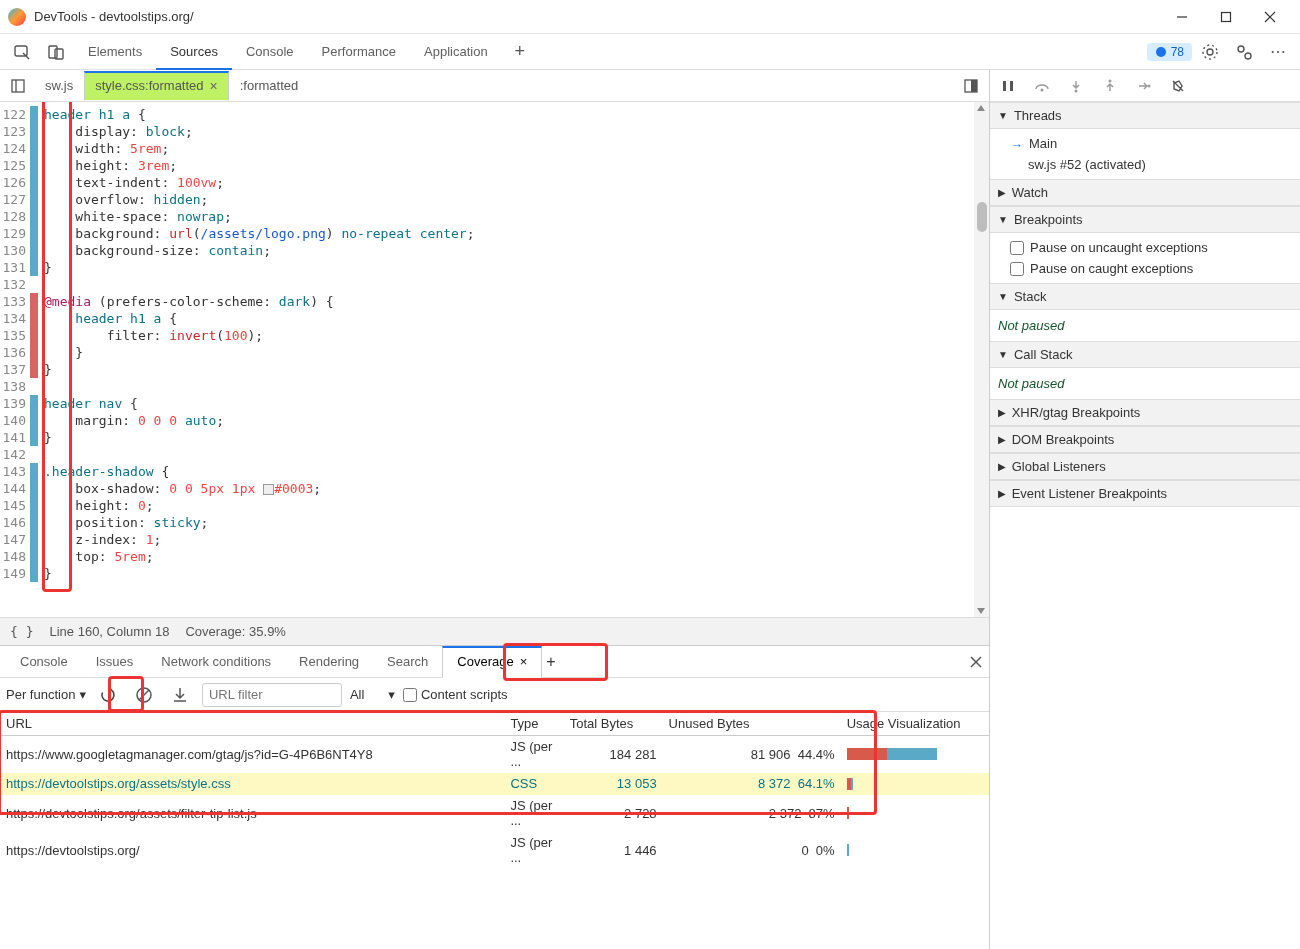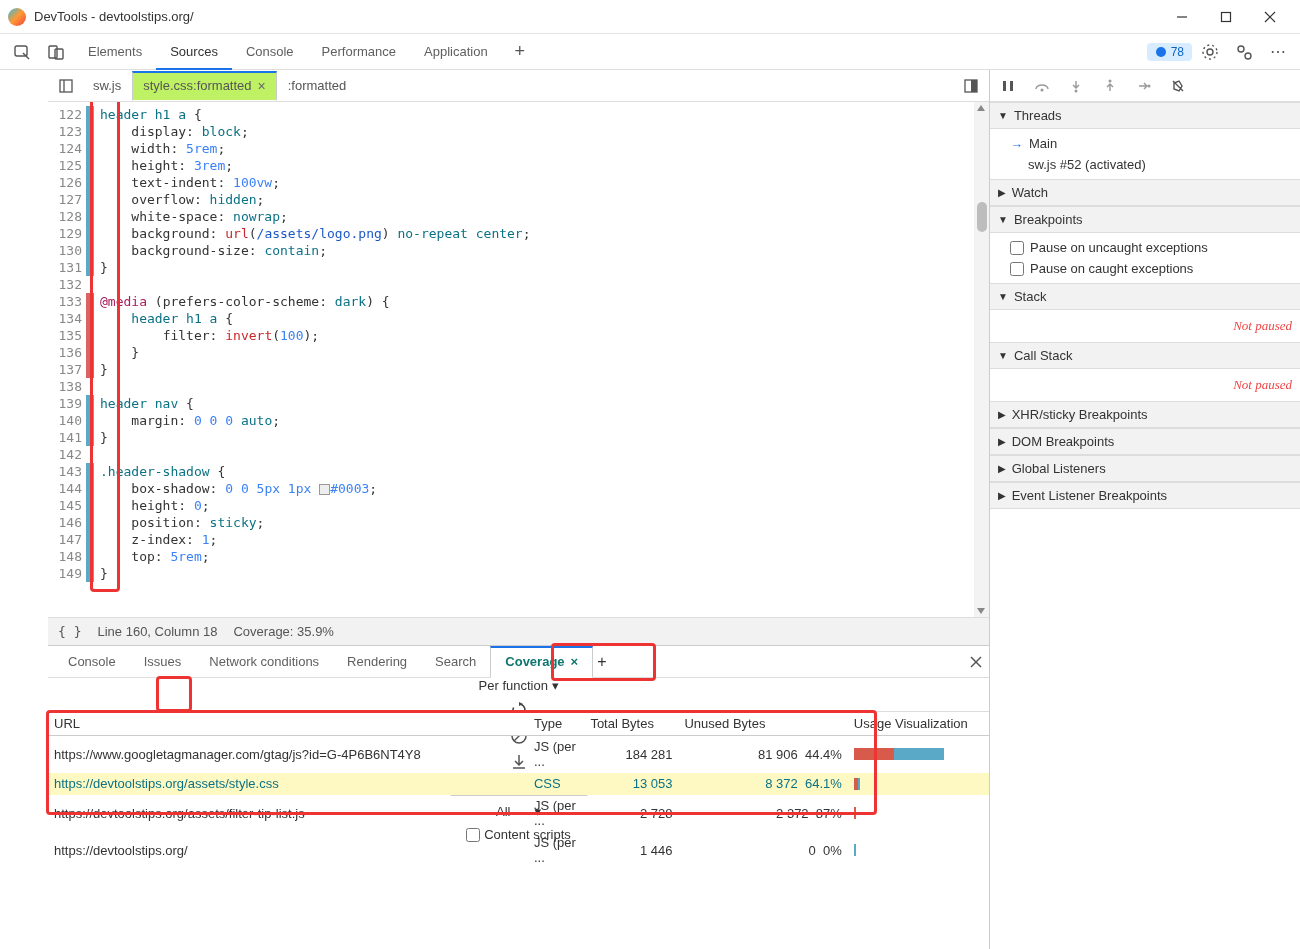--- a/index.html
+++ b/index.html
@@ -14,58 +14,58 @@
 
 .maintabs { height: 36px; display: flex; align-items: center; padding: 0 6px; border-bottom: 1px solid #ddd; gap: 2px; }
 .maintabs .iconbtn { width: 32px; height: 28px; display: flex; align-items: center; justify-content: center; color: #555; cursor: pointer; }
 .maintabs .tab { padding: 0 14px; height: 36px; line-height: 36px; color: #5f5f5f; cursor: pointer; font-size: 13px; }
 .maintabs .tab.active { color: #333; border-bottom: 2px solid #1a73e8; }
 .maintabs .spacer { flex: 1; }
 .issues-pill { background: #d7edff; color: #0b63c5; padding: 2px 8px; border-radius: 4px; font-size: 12px; display: flex; align-items: center; gap: 4px; }
 
 
 .workspace { display: flex; height: calc(100% - 34px - 36px); }
-.left-col { flex: 1; display: flex; flex-direction: column; border-right: 1px solid #ccc; min-width: 0; margin-left: 48px; }
+.left-col { flex: 1; display: flex; flex-direction: column; border-right: 1px solid #ccc; min-width: 0; }
 .right-col { width: 310px; background: #fff; overflow-y: auto; }
 
 
 .filetabs { height: 32px; display: flex; align-items: center; border-bottom: 1px solid #ddd; padding: 0 4px; gap: 2px; }
 .filetabs .iconbtn { width: 28px; height: 28px; display: flex; align-items: center; justify-content: center; color: #555; cursor: pointer; }
 .ftab { padding: 0 10px; height: 30px; line-height: 30px; color: #555; cursor: pointer; border: 1px solid transparent; display: flex; align-items: center; gap: 6px; font-size: 13px; }
 .ftab.active { border: 1px solid #ccc; border-bottom-color: #fff; background: #bef264; border-top: 2px solid #1a73e8; }
 .ftab .close { font-size: 14px; color: #666; }
 
 
 .editor-wrap { flex: 1; display: flex; overflow: hidden; position: relative; min-height: 0; }
-.gutter { width: 38px; text-align: right; padding-right: 4px; color: #888; background: #fff; font-family: Consolas, monospace; font-size: 13px; line-height: 17px; padding-top: 4px; user-select: none; }
+.gutter { width: 30px; text-align: right; padding-right: 4px; color: #888; background: #fff; font-family: Consolas, monospace; font-size: 13px; line-height: 17px; padding-top: 4px; user-select: none; }
 .marks { width: 8px; background: #fff; padding-top: 4px; }
 .marks div { height: 17px; width: 8px; }
 .marks .u { background: #5aa9c7; }
 .marks .n { background: #d96464; }
-.editor { flex: 1; font-family: Consolas, monospace; font-size: 13px; line-height: 17px; white-space: pre; padding: 4px 0 0 6px; overflow: hidden; } .sel { color: #0b7285; } .prop { color: #333; } .val { color: #0b7285; } .num { color: #3b82f6; } .str { color: #1c59c7; } .fn { color: #c82829; } .at { color: #a71d5d; }
+.editor { flex: 1; font-family: Consolas, monospace; font-size: 13px; line-height: 17px; white-space: pre; padding: 4px 0 0 6px; overflow: hidden; } .sel { color: #0b7285; } .prop { color: #333; } .val { color: #0b7285; } .num { color: #ef4444; } .str { color: #1c59c7; } .fn { color: #c82829; } .at { color: #a71d5d; }
 .colorbox { display: inline-block; width: 11px; height: 11px; background: #eee; border: 1px solid #999; vertical-align: middle; }
 .red-box { position: absolute; border: 3px solid #e33; border-radius: 4px; pointer-events: none; }
 .red-gutter { top: -4px; left: 42px; width: 30px; height: 494px; }
 .scroll-v { position: absolute; right: 0; top: 0; bottom: 0; width: 15px; background: #f3f3f3; }
 .scroll-v .thumb { position: absolute; right: 2px; width: 10px; height: 30px; top: 100px; background: #bdbdbd; border-radius: 5px; }
 
 
 .statusbar { height: 28px; display: flex; align-items: center; padding: 0 10px; gap: 16px; background: #f2f2f2; border-top: 1px solid #ddd; color: #555; font-size: 13px; }
 .statusbar .braces { font-family: monospace; }
 
 
 .drawer { display: flex; flex-direction: column; border-top: 1px solid #ccc; }
 .dtabs { height: 32px; display: flex; align-items: center; padding: 0 6px; gap: 4px; border-bottom: 1px solid #ddd; position: relative; }
 .dtab { padding: 0 14px; height: 32px; line-height: 32px; color: #5f5f5f; cursor: pointer; font-size: 13px; display: flex; align-items: center; gap: 6px; }
-.dtab.active { color: #0f766e; border: 1px solid #ccc; border-bottom-color: #fff; border-top: 2px solid #1a73e8; background: #fff; font-weight: bold; }
+.dtab.active { color: #000000; border: 1px solid #ccc; border-bottom-color: #fff; border-top: 2px solid #1a73e8; background: #fff; }
 .dtabs .spacer { flex: 1; }
 .red-cov { top: -3px; left: 503px; width: 105px; height: 38px; }
 
 
-.covbar { height: 34px; display: flex; align-items: center; gap: 8px; padding: 0 6px; border-bottom: 1px solid #ddd; position: relative; flex-direction: column; }
+.covbar { height: 34px; display: flex; align-items: center; gap: 8px; padding: 0 6px; border-bottom: 1px solid #ddd; position: relative; }
 .covbar .dd { display: flex; align-items: center; gap: 4px; cursor: pointer; }
 .covbar .iconbtn { width: 28px; height: 28px; display: flex; align-items: center; justify-content: center; color: #555; cursor: pointer; }
 .covbar input { width: 140px; height: 24px; padding: 0 6px; border: 1px solid #ccc; border-radius: 3px; font-size: 13px; }
 .covbar .chk { display: flex; align-items: center; gap: 4px; }
 .red-reload { top: -2px; left: 108px; width: 36px; height: 36px; }
 
 
 .covtable { flex: 1; overflow: auto; }
 .covtable table { width: 100%; border-collapse: collapse; font-size: 13px; }
 .covtable th { text-align: left; font-weight: normal; color: #333; padding: 4px 6px; border-bottom: 1px solid #ccc; background: #fff; }
@@ -81,21 +81,21 @@
 
 .covfoot { height: 26px; line-height: 26px; padding: 0 10px; background: #f6f6f6; border-top: 1px solid #ddd; color: #555; font-size: 13px; }
 
 
 .rtoolbar { height: 32px; display: flex; align-items: center; padding: 0 6px; gap: 10px; border-bottom: 1px solid #ddd; color: #555; }
 .rtoolbar .iconbtn { width: 24px; height: 24px; display: flex; align-items: center; justify-content: center; cursor: pointer; }
 .section-h { background: #f2f2f2; padding: 5px 8px; border-top: 1px solid #ddd; border-bottom: 1px solid #ddd; display: flex; align-items: center; gap: 6px; font-size: 13px; cursor: pointer; }
 .section-h .tri { font-size: 10px; }
 .section-b { padding: 4px 8px 4px 20px; font-size: 13px; }
 .section-b .row { padding: 3px 0; display: flex; align-items: center; gap: 6px; }
-.np { text-align: right; color: #ef4444; font-style: italic; padding: 8px; font-family: Liberation Serif, serif; }
+.np { text-align: left; color: #14532d; font-style: italic; padding: 8px; }
 input[type=checkbox] { width: 14px; height: 14px; }
 svg { display: block; }
 </style>
 </head>
 <body>
 
 <div class="titlebar">
   <div class="appicon"></div>
   <div class="title">DevTools - devtoolstips.org/</div>
   <div class="winbtn">
@@ -484,21 +484,21 @@
         <span>Stack</span>
       </div>
     <div class="np">Not paused</div>
     <div class="section-h">
         <span class="tri">▼</span>
         <span>Call Stack</span>
       </div>
     <div class="np">Not paused</div>
     <div class="section-h">
         <span class="tri">▶</span>
-        <span>XHR/sticky Breakpoints</span>
+        <span>XHR/gtag Breakpoints</span>
       </div>
     <div class="section-h">
         <span class="tri">▶</span>
         <span>DOM Breakpoints</span>
       </div>
     <div class="section-h">
         <span class="tri">▶</span>
         <span>Global Listeners</span>
       </div>
     <div class="section-h">

